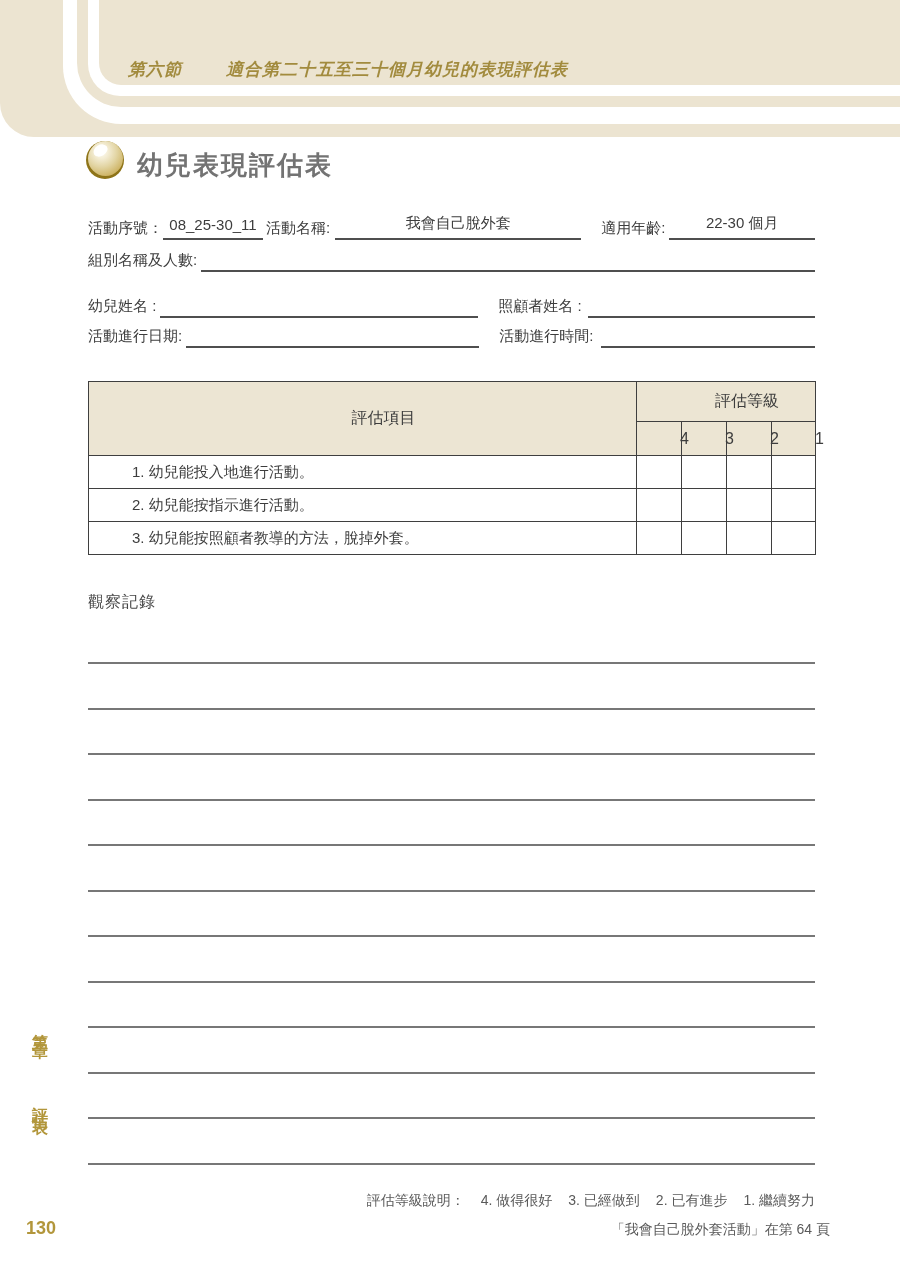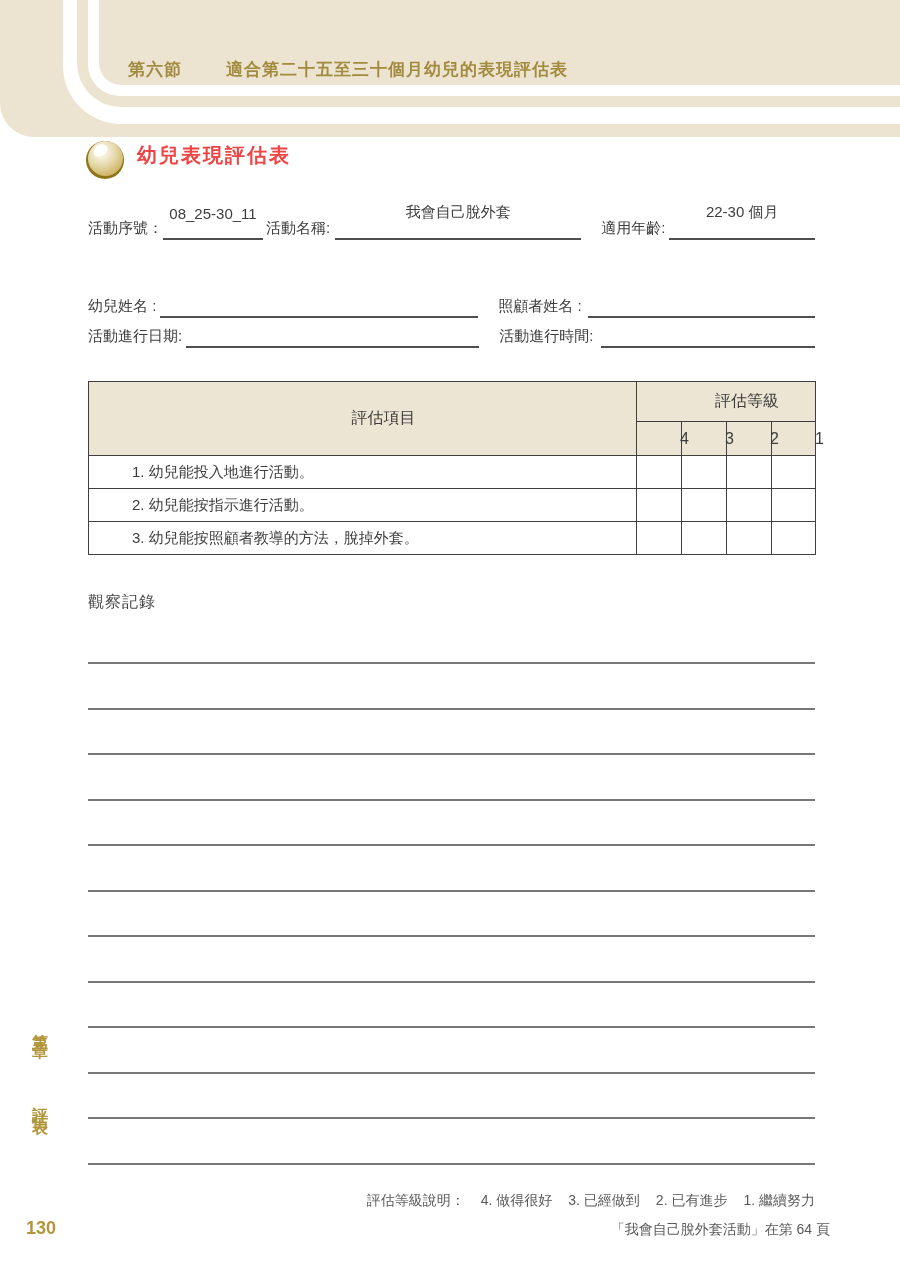--- a/index.html
+++ b/index.html
@@ -13,43 +13,43 @@
   
   .hl { position:absolute; top:-40px; }
   .hl-c  { left:0;    width:960px; height:177px; background:#ece4d1; border-radius:0 0 0 34px; }
   .hl-w2 { left:63px; width:897px; height:164px; background:#ffffff; border-radius:0 0 0 58px; }
   .hl-b  { left:77px; width:883px; height:147px; background:#ece4d1; border-radius:0 0 0 44px; }
   .hl-w1 { left:88px; width:872px; height:136px; background:#ffffff; border-radius:0 0 0 32px; }
   .hl-a  { left:99px; width:861px; height:125px; background:#ece4d1; border-radius:0 0 0 22px; }
 
   .header-text {
     left:128px; top:58px; display:flex; gap:44px;
-    font-size:17px; font-weight:bold; color:#a28b3e; letter-spacing:1px;
+    font-size:17px; font-weight:bold; color:#a28b3e; letter-spacing:1px;font-style:italic;
   }
 
   
   .pearl-wrap { left:86px; top:141px; width:38px; height:38px; border-radius:50%; background:#8e7418; }
   .pearl {
     position:absolute; left:2px; top:0; width:35px; height:35px; border-radius:50%;
     background: radial-gradient(circle at 38% 30%, #fffdf4 0%, #f3ecd3 22%, #e2d4a2 48%, #cdb261 78%, #b3922e 100%);
   }
   .pearl:after {
     content:""; position:absolute; left:5px; top:4px; width:15px; height:11px;
     border-radius:50%; background:rgba(255,255,255,.95); transform:rotate(-32deg);
   }
-  .doc-title { left:137px; top:142px; font-size:20px; font-weight:600; color:#ef4444; letter-spacing:2px; }
+  .doc-title { left:137px; top:148px; font-size:26px; font-weight:600; color:#737373; letter-spacing:2px; }
 
   
   .form-row {
     position:absolute; left:88px; width:727px; display:flex; align-items:flex-end;
     font-size:15px; color:#3d3d3d; height:24px; white-space:nowrap;
   }
   .form-row .lbl { padding-bottom:2px; }
   .fill {
-    border-bottom:2px solid #4f4f4f; text-align:center; padding-bottom:16px;
+    border-bottom:2px solid #4f4f4f; text-align:center; padding-bottom:5px;
     display:inline-block;
   }
   .fill.grow { flex:1; }
   .spacer { width:20px; }
 
   
   table.assessment {
     position:absolute; left:88px; top:381px; width:727px;
     border-collapse:collapse; table-layout:fixed; font-size:15px; color:#3d3d3d;
   }
@@ -102,20 +102,24 @@
 
   <div class="form-row" style="top:216px;">
     <span class="lbl">活動序號：</span>
     <span class="fill" style="width:100px;">08_25-30_11</span>
     <span class="lbl" style="margin-left:3px;">活動名稱:</span>
     <span class="fill" style="width:246px; margin-left:5px;">我會自己脫外套</span>
     <span class="lbl" style="margin-left:20px;">適用年齡:</span>
     <span class="fill grow" style="margin-left:4px;">22-30 個月</span>
   </div>
 
+  <div class="form-row" style="top:248px;">
+    <span class="lbl">組別名稱及人數:</span>
+    <span class="fill grow" style="margin-left:4px;"></span>
+  </div>
 
   <div class="form-row" style="top:294px;">
     <span class="lbl">幼兒姓名 :</span>
     <span class="fill" style="width:318px; margin-left:4px;"></span>
     <span class="spacer"></span>
     <span class="lbl">照顧者姓名 :</span>
     <span class="fill grow" style="margin-left:6px;"></span>
   </div>
 
   <div class="form-row" style="top:324px;">

